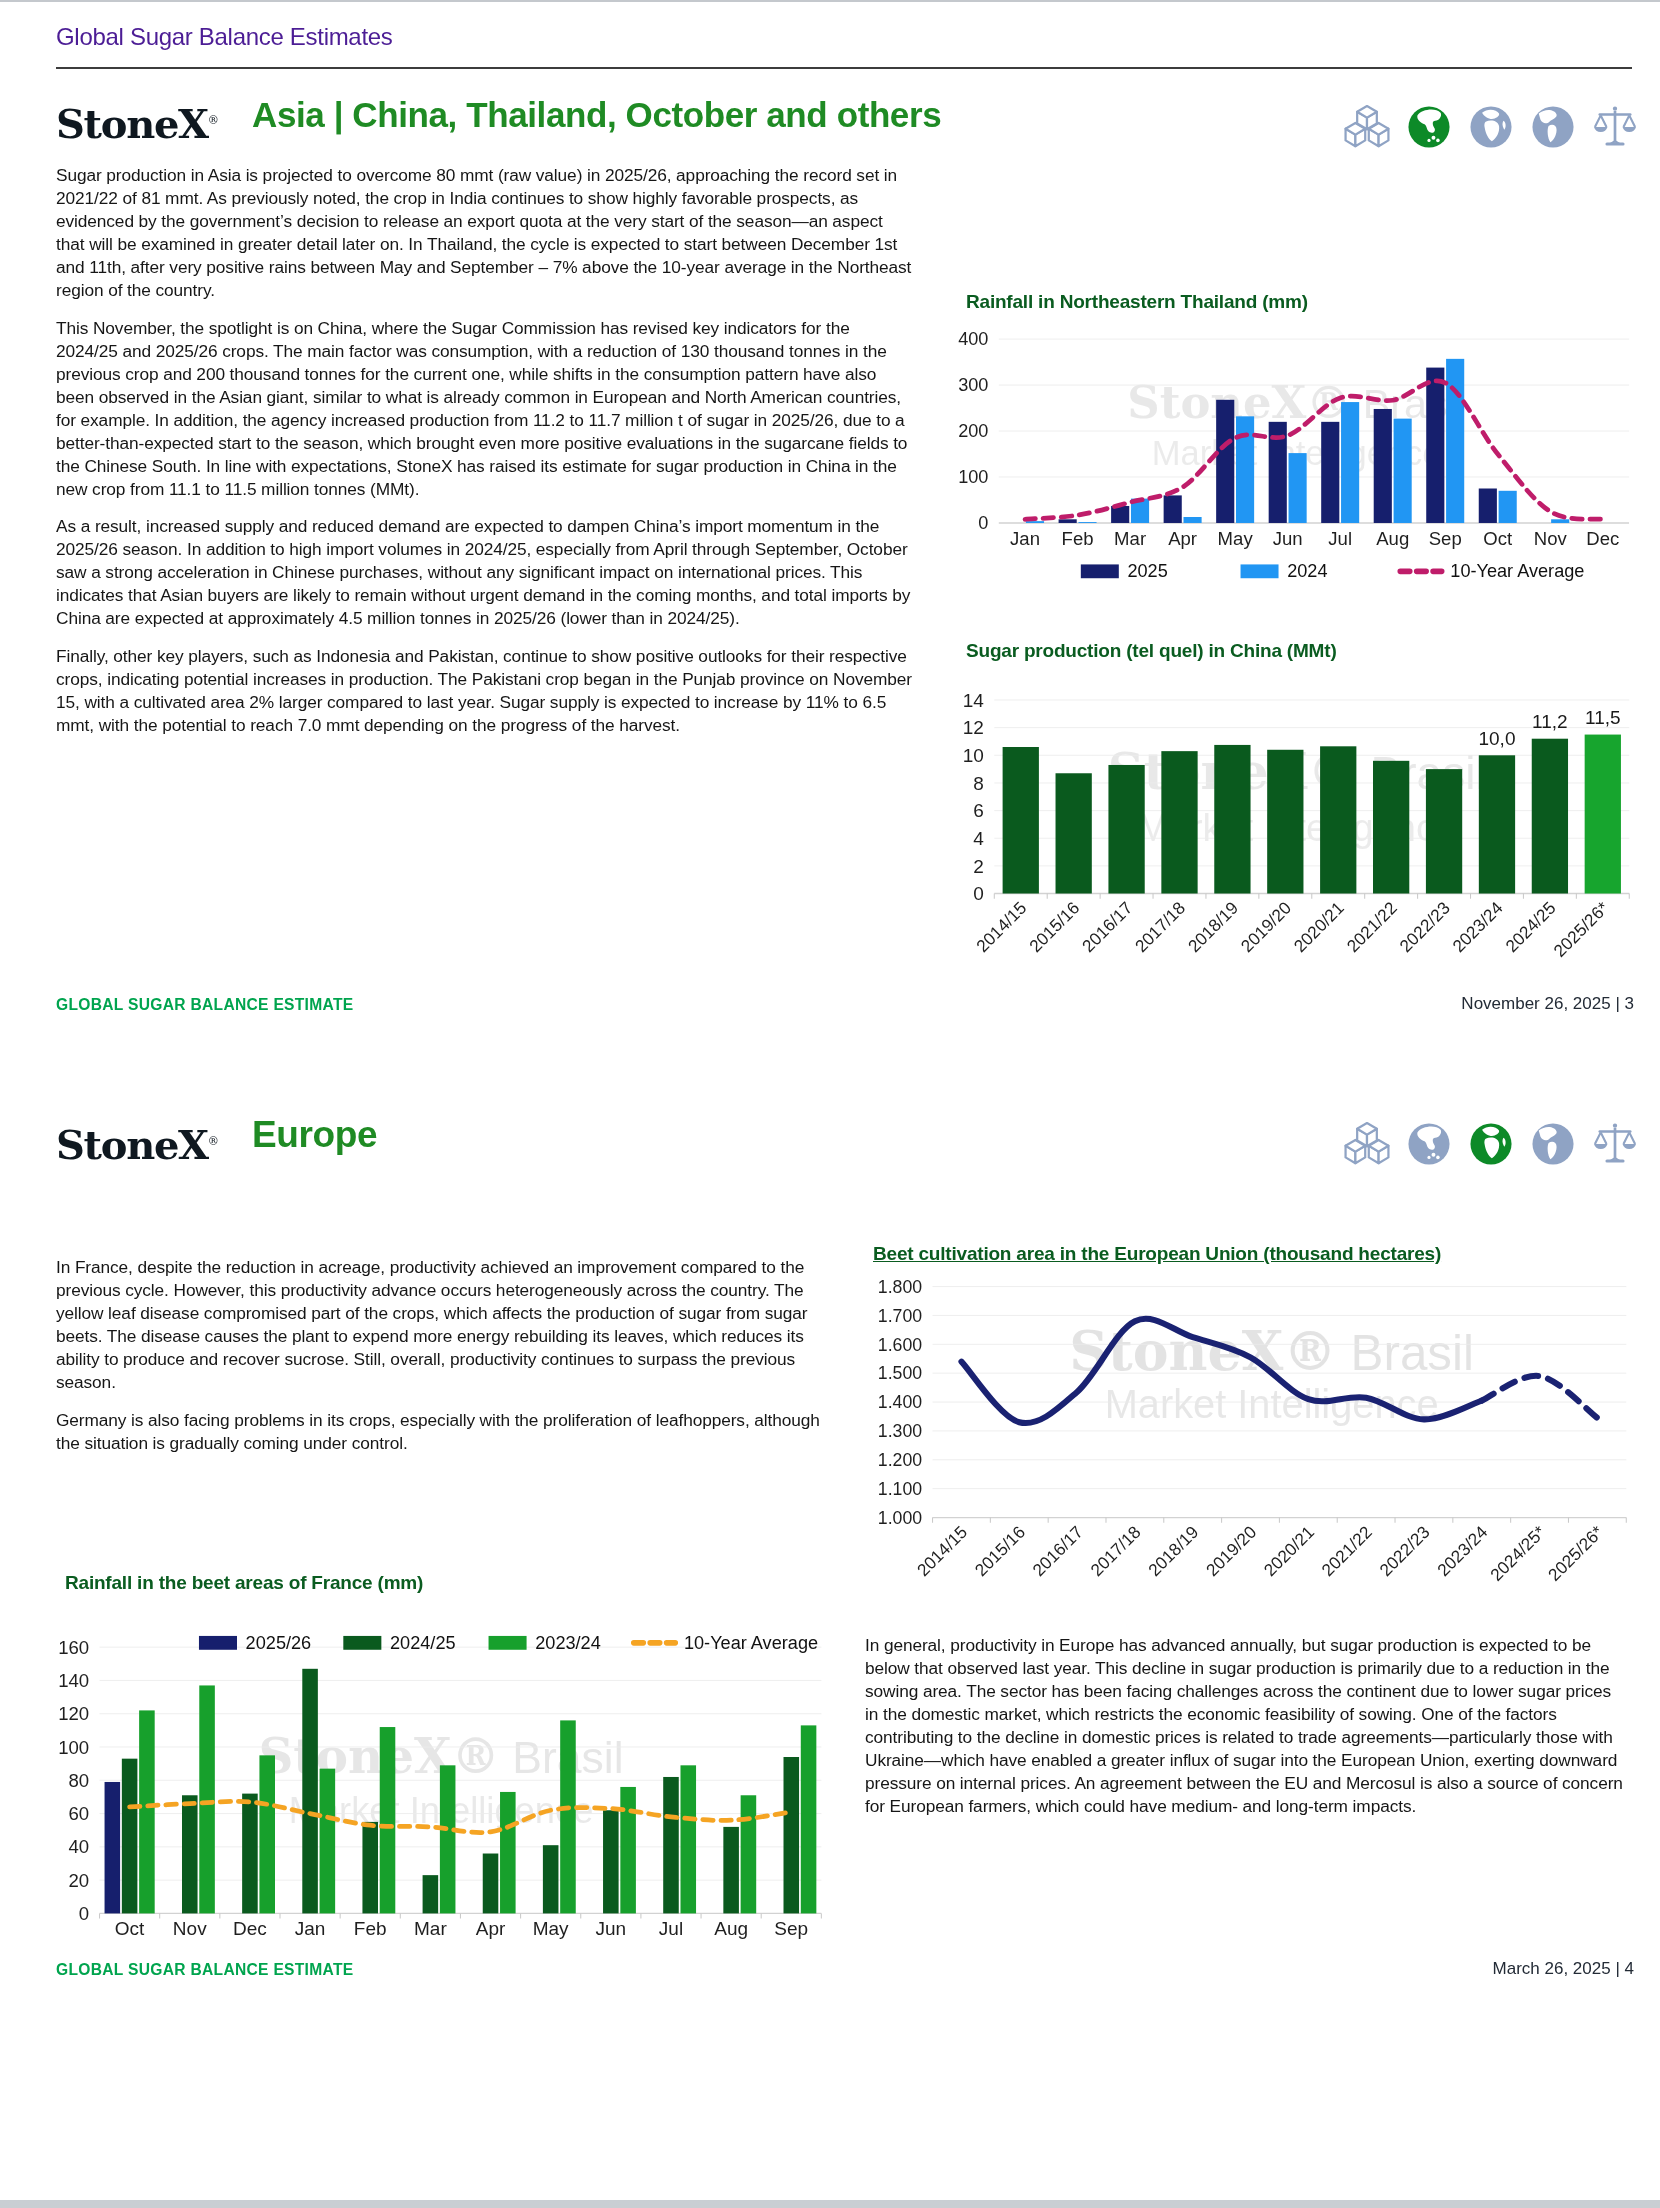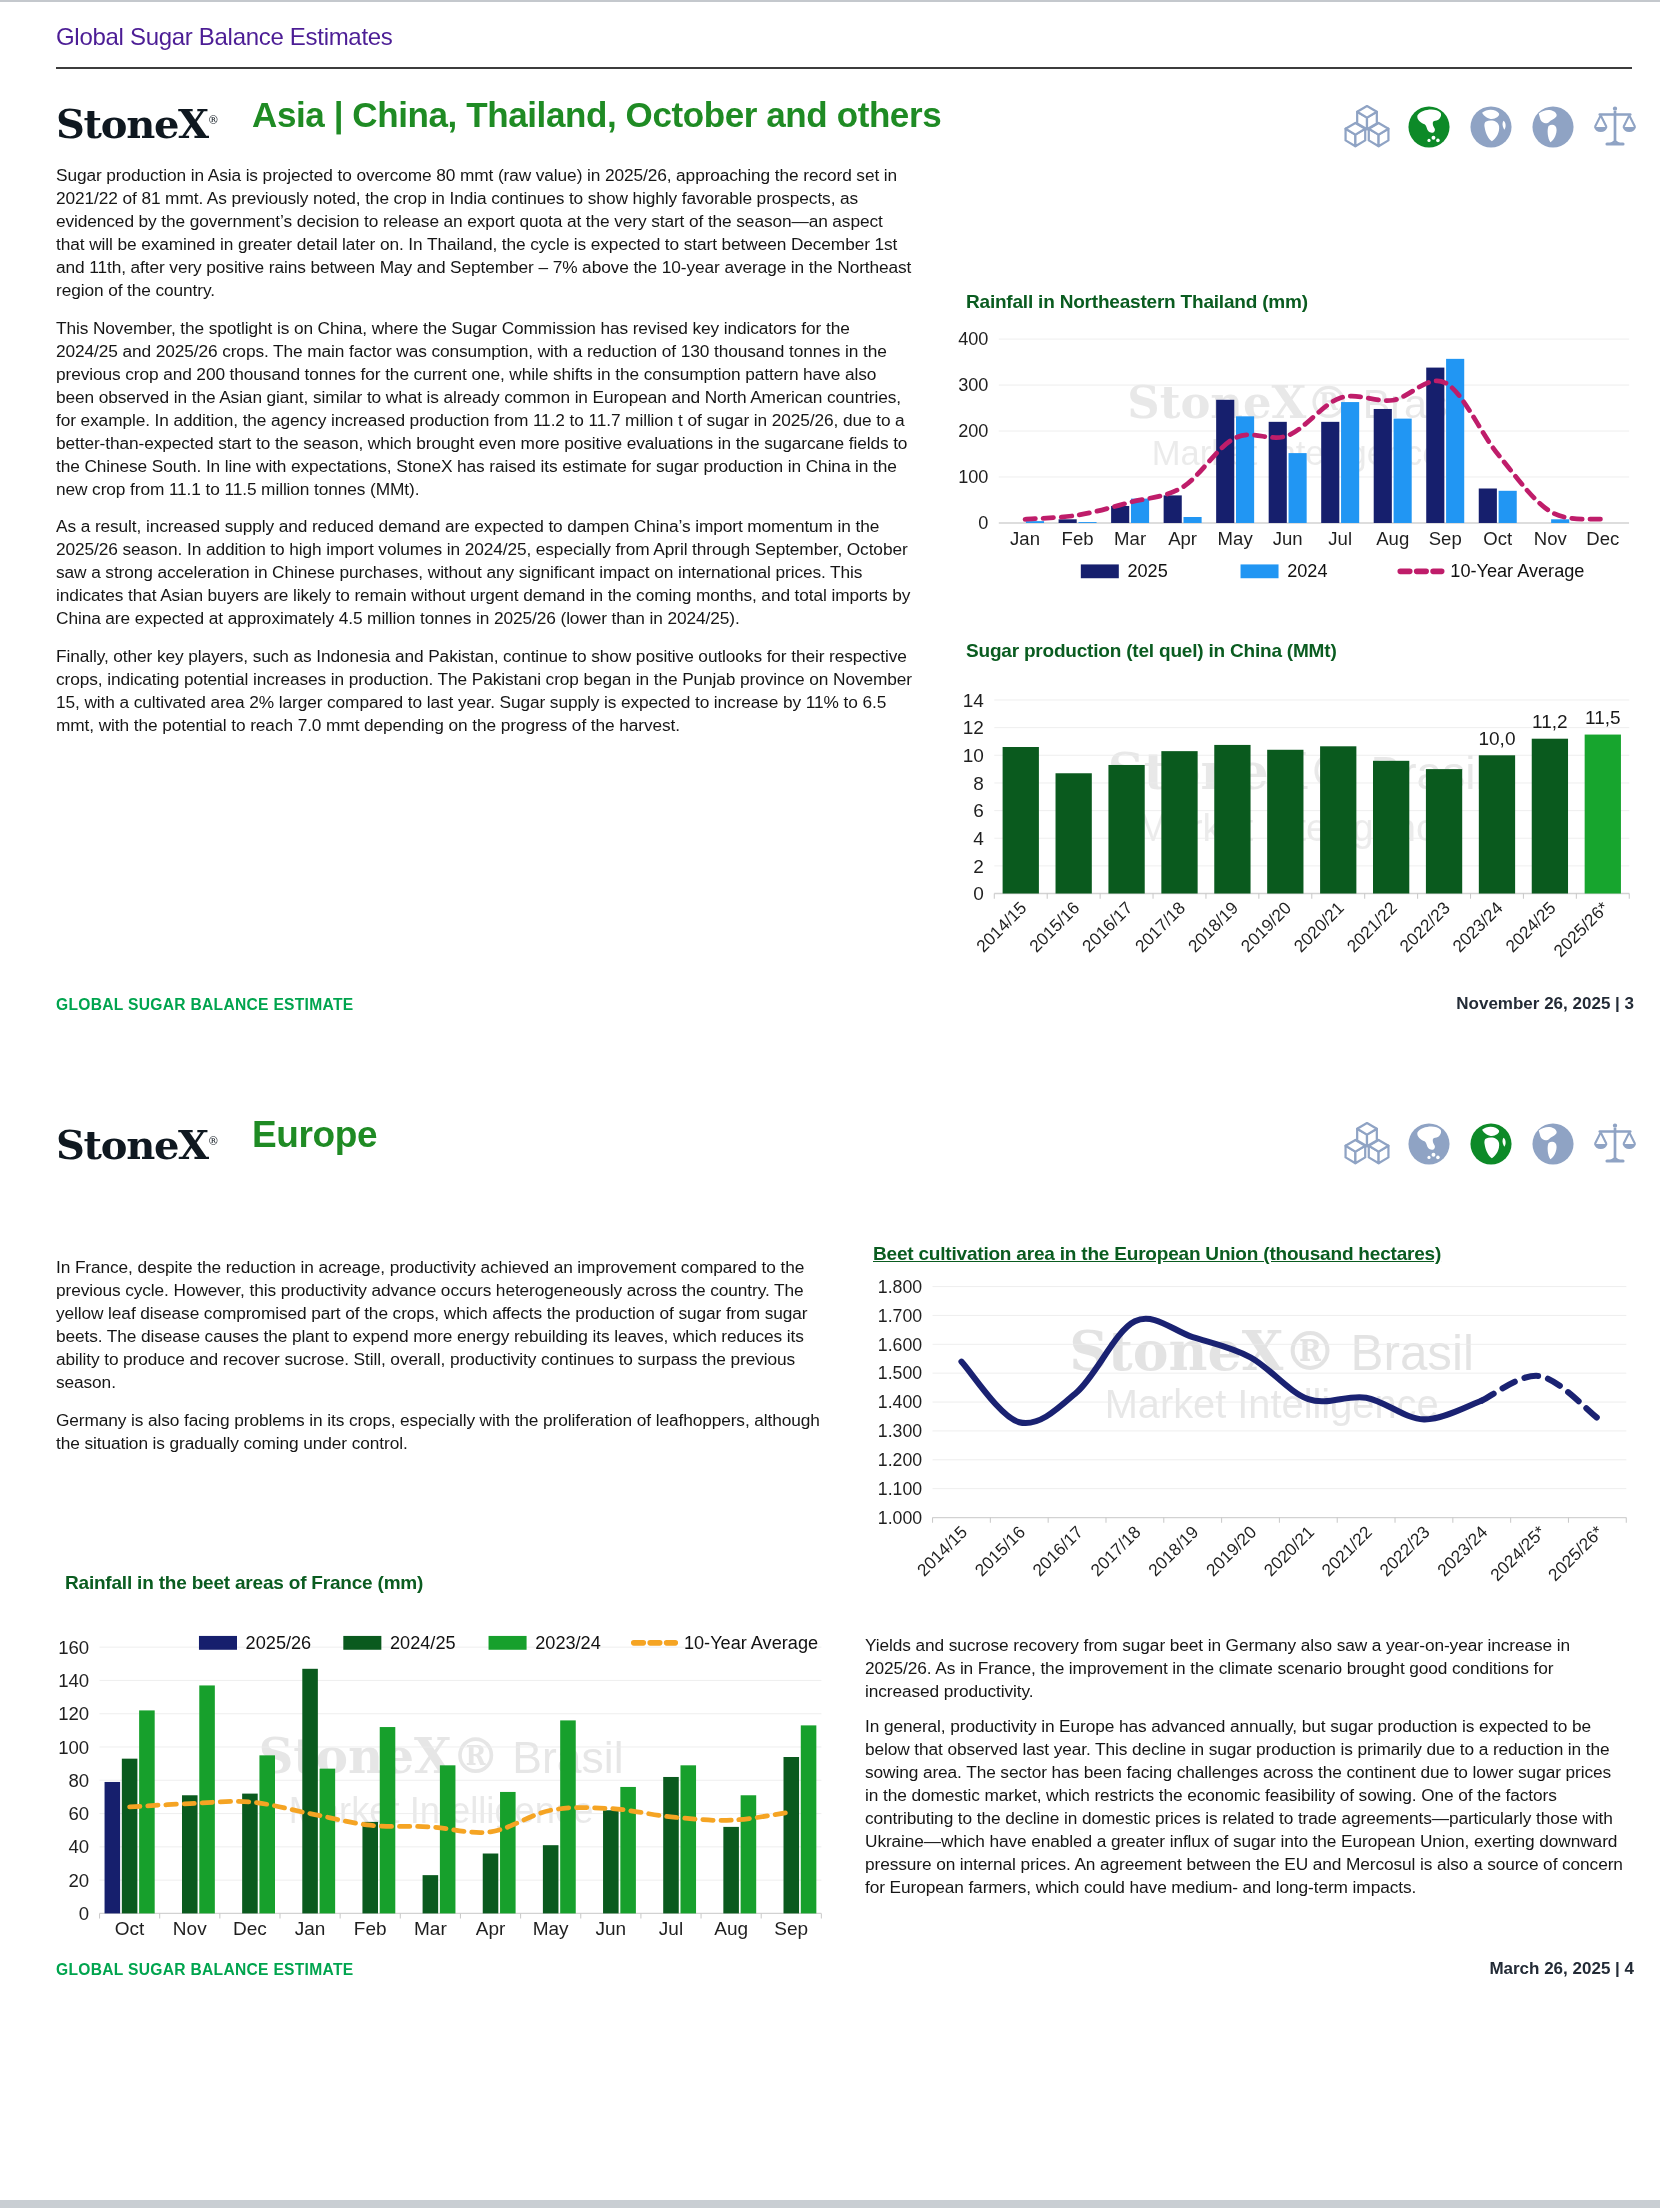--- a/index.html
+++ b/index.html
@@ -37,21 +37,21 @@
   .chart-title{font-size:19px;font-weight:700;color:var(--c-chart-title);letter-spacing:-0.2px;}
   #title-thailand{left:966px;top:291px;}
   #title-china{left:966px;top:640px;}
   #title-eu{left:873px;top:1243px;text-decoration:underline;}
   #title-france{left:65px;top:1572px;}
   #chart-thailand{left:951px;top:327px;}
   #chart-china{left:951px;top:681px;}
   #chart-eu{left:865px;top:1271px;}
   #chart-france{left:52px;top:1608px;}
   .footer-label{font-size:15.6px;font-weight:600;color:var(--c-footer);letter-spacing:0.3px;}
-  .footer-date{font-size:17px;color:var(--c-date);font-weight:bold;}
+  .footer-date{font-size:17px;color:var(--c-date);}
   #footer3-label{left:56px;top:996px;}
   #footer3-date{right:26px;top:994px;text-align:right;}
   #footer4-label{left:56px;top:1961px;}
   #footer4-date{right:26px;top:1959px;text-align:right;}
   svg text{font-family:"Liberation Sans",sans-serif;}
 </style>
 </head>
 <body>
 
 <div id="top-hairline" class="abs"></div>
@@ -346,21 +346,20 @@
       <text transform="translate(453.5833333333333 303) rotate(-45)" text-anchor="end" font-size="20" fill="#1f1f1f">2019/20</text>
       <text transform="translate(520.4166666666666 303) rotate(-45)" text-anchor="end" font-size="20" fill="#1f1f1f">2020/21</text>
       <text transform="translate(587.25 303) rotate(-45)" text-anchor="end" font-size="20" fill="#1f1f1f">2021/22</text>
       <text transform="translate(654.0833333333333 303) rotate(-45)" text-anchor="end" font-size="20" fill="#1f1f1f">2022/23</text>
       <text transform="translate(720.9166666666666 303) rotate(-45)" text-anchor="end" font-size="20" fill="#1f1f1f">2023/24</text>
       <text transform="translate(787.75 303) rotate(-45)" text-anchor="end" font-size="20" fill="#1f1f1f">2024/25*</text>
       <text transform="translate(854.5833333333333 303) rotate(-45)" text-anchor="end" font-size="20" fill="#1f1f1f">2025/26*</text>
     </svg></div>
 
 <div id="europe-right-text" class="abs text-col">
-  <p>Yields and sucrose recovery from sugar beet in Germany also saw a year-on-year increase in 2025/26. As in France, the improvement in the climate scenario brought good conditions for increased productivity.</p>
   <p>In general, productivity in Europe has advanced annually, but sugar production is expected to be below that observed last year. This decline in sugar production is primarily due to a reduction in the sowing area. The sector has been facing challenges across the continent due to lower sugar prices in the domestic market, which restricts the economic feasibility of sowing. One of the factors contributing to the decline in domestic prices is related to trade agreements—particularly those with Ukraine—which have enabled a greater influx of sugar into the European Union, exerting downward pressure on internal prices. An agreement between the EU and Mercosul is also a source of concern for European farmers, which could have medium- and long-term impacts.</p>
 </div>
 
 <div id="title-france" class="abs chart-title">Rainfall in the beet areas of France (mm)</div>
 <div id="chart-france" class="abs"><svg viewBox="0 0 900 395" width="778" height="342">
       <text x="450" y="190" text-anchor="middle" fill="#d2d2d2" opacity="0.55"><tspan font-family="&quot;DejaVu Serif&quot;,&quot;Liberation Serif&quot;,serif" font-weight="600" font-size="56">StoneX®</tspan><tspan font-size="51.52"> Brasil</tspan></text>
       <text x="450" y="248" text-anchor="middle" fill="#d8d8d8" opacity="0.55" font-size="42">Market Intelligence</text>
       <line x1="55" y1="353" x2="890" y2="353" stroke="#d2d2d2" stroke-width="1.5"></line>
       <text x="43" y="360.525" text-anchor="end" font-size="21.5" fill="#1f1f1f">0</text>
       <line x1="55" y1="314.5" x2="890" y2="314.5" stroke="#ebebeb" stroke-width="1"></line>

